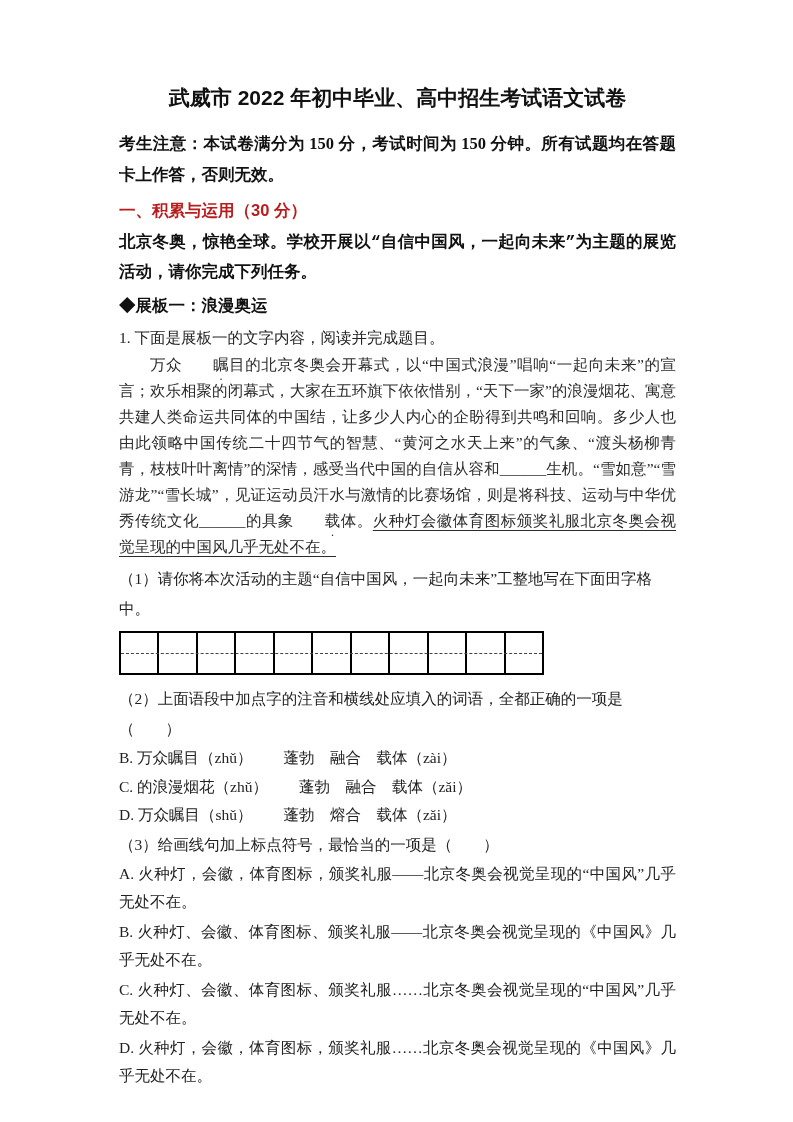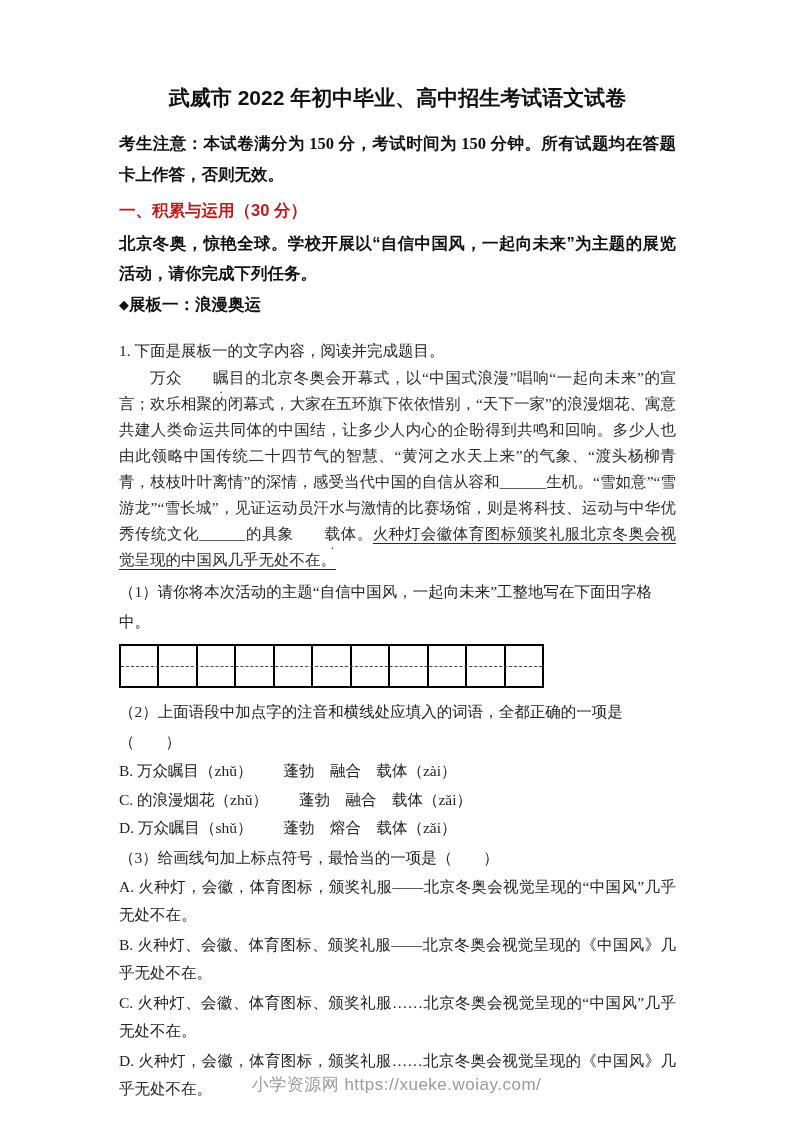--- a/index.html
+++ b/index.html
@@ -40,34 +40,34 @@
   }
   .sec-heading {
     font-family: "Liberation Sans", "DejaVu Sans", sans-serif;
     font-size: 16.5px;
     font-weight: 700;
     line-height: 30px;
     margin-bottom: 3px;
     color: #b91c1c;
   }
   .intro {
-    font-family: Liberation Sans, sans-serif;
+    font-family: Liberation Mono, monospace;
     font-size: 16.5px;
     font-weight: 700;
     line-height: 30px;
     text-align: justify;
     margin-bottom: 3px;
     color: #111;
   }
   .board-heading {
-    font-family: Liberation Mono, monospace;
-    font-size: 16.5px;
-    font-weight: 700;
-    line-height: 30px;
-    margin-bottom: 15px;
+    font-family: Liberation Serif, serif;
+    font-size: 16.5px;
+    font-weight: 700;
+    line-height: 30px;
+    margin-bottom: 2px;
     color: #111;
   }
   .q-stem {
     font-size: 15.5px;
     line-height: 29px;
     color: #222;
   }
   .passage {
     font-size: 15.5px;
     line-height: 26px;
@@ -189,15 +189,14 @@
   <div class="option-row">C. 的浪漫烟花（zhǔ）　　蓬勃　融合　载体（zǎi）</div>
   <div class="option-row">D. 万众瞩目（shǔ）　　蓬勃　熔合　载体（zǎi）</div>
 
   <div class="sub-stem">（3）给画线句加上标点符号，最恰当的一项是（　　）</div>
 
   <div class="option-block">A. 火种灯，会徽，体育图标，颁奖礼服——北京冬奥会视觉呈现的“中国风”几乎无处不在。</div>
   <div class="option-block">B. 火种灯、会徽、体育图标、颁奖礼服——北京冬奥会视觉呈现的《中国风》几乎无处不在。</div>
   <div class="option-block">C. 火种灯、会徽、体育图标、颁奖礼服……北京冬奥会视觉呈现的“中国风”几乎无处不在。</div>
   <div class="option-block">D. 火种灯，会徽，体育图标，颁奖礼服……北京冬奥会视觉呈现的《中国风》几乎无处不在。</div>
 
-  <div class="footer">小学资源网 https://xueke.woiay.com/</div>
 
 </div>
 
 </body></html>

